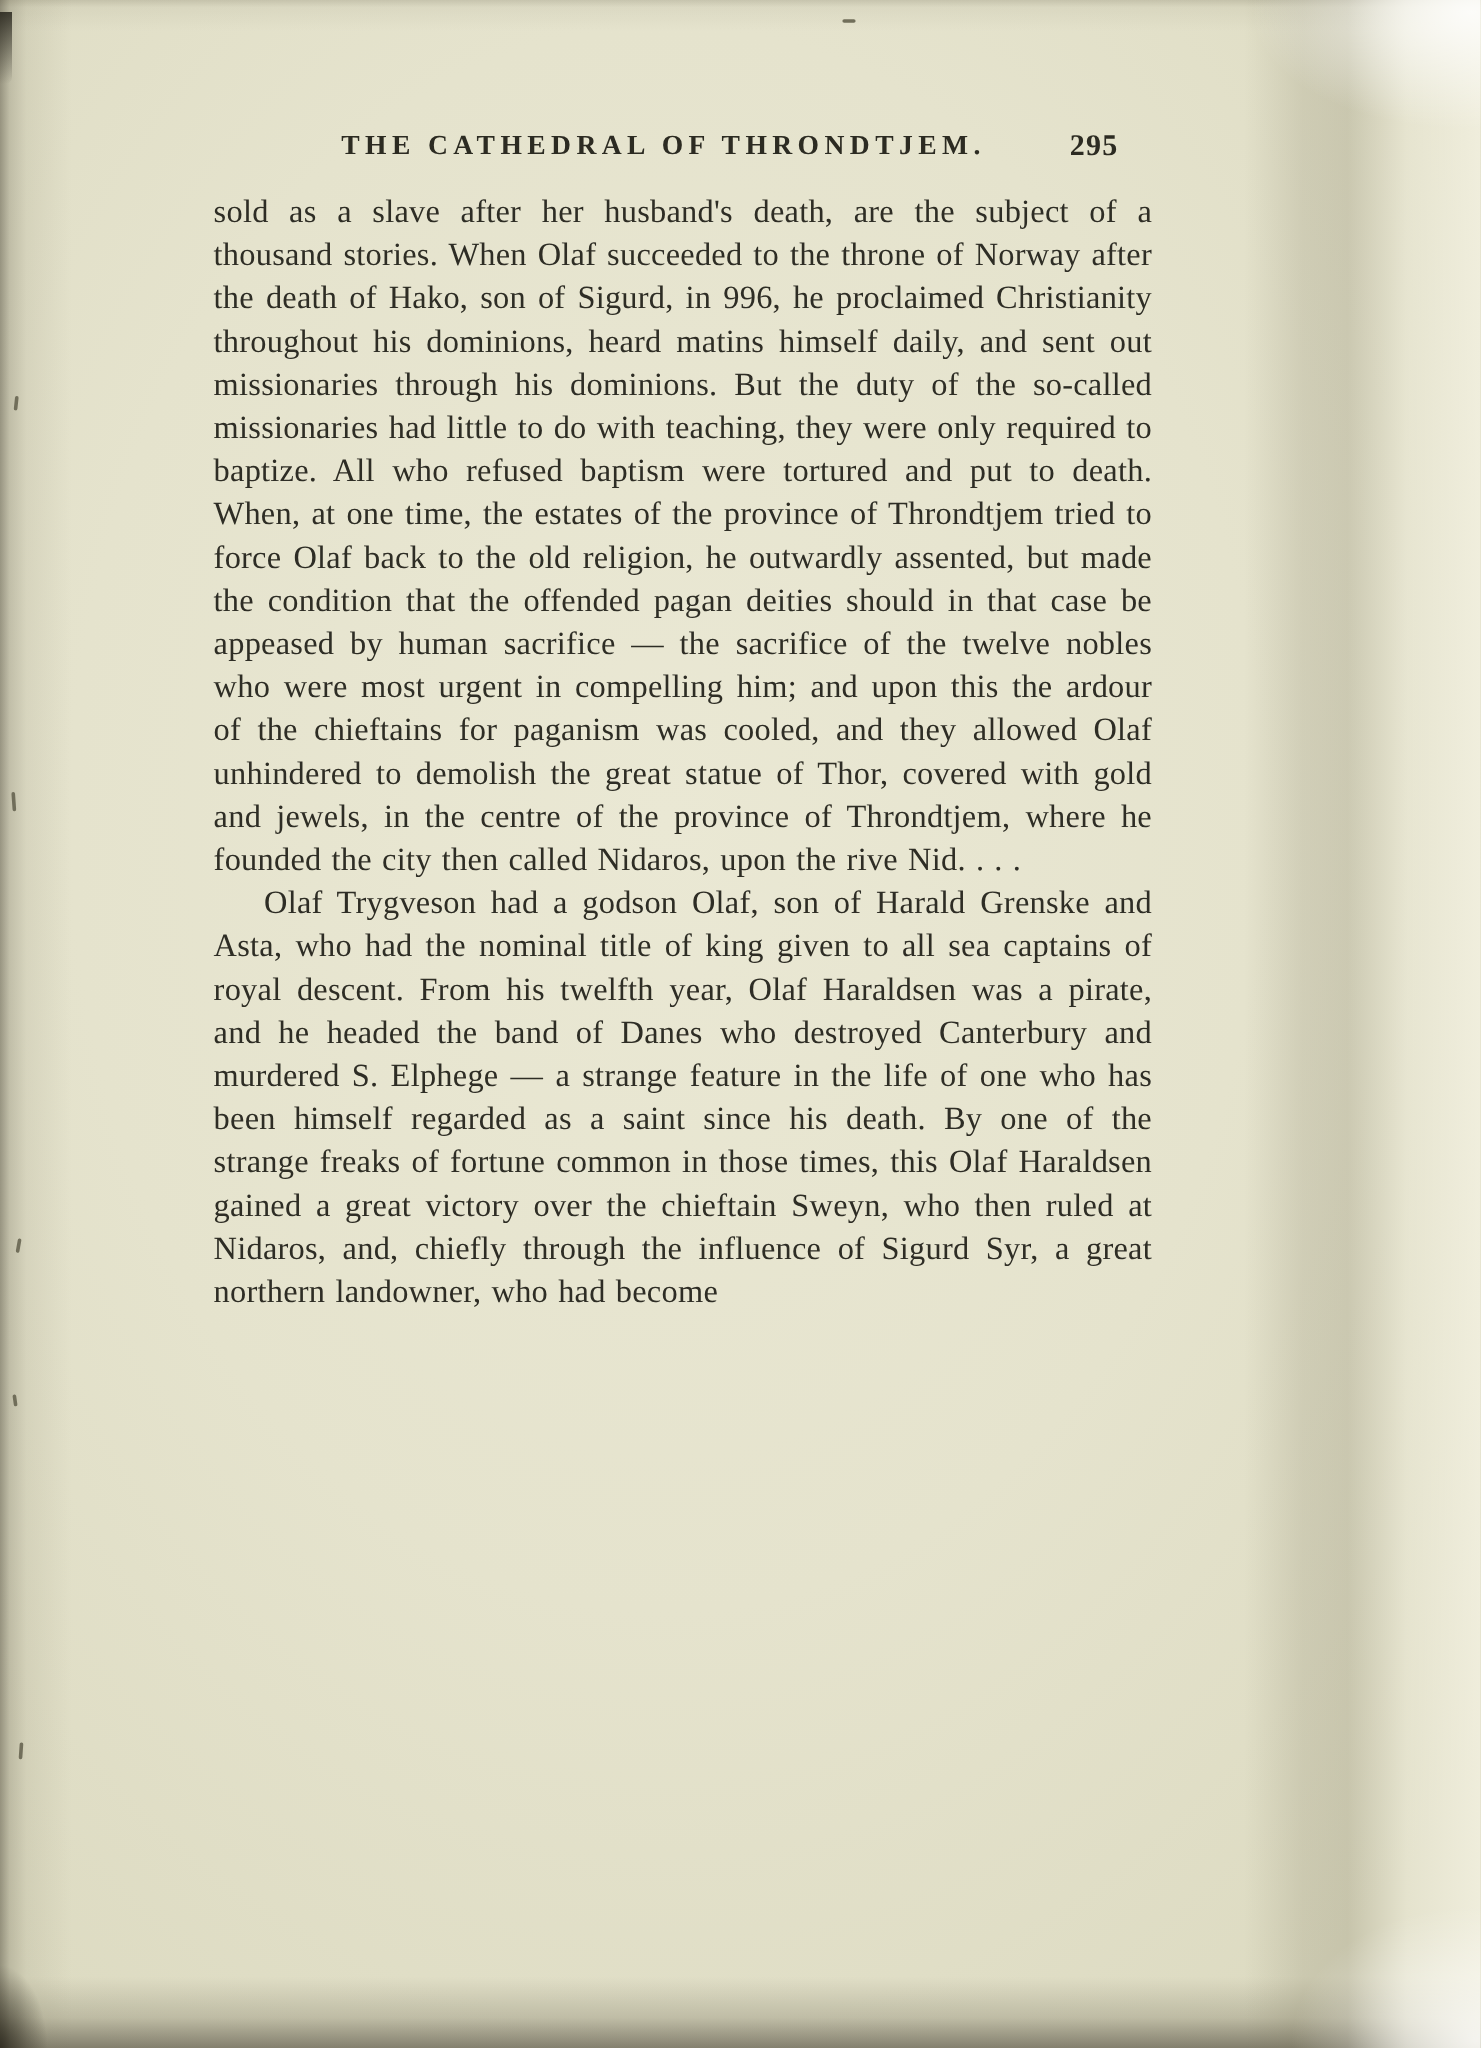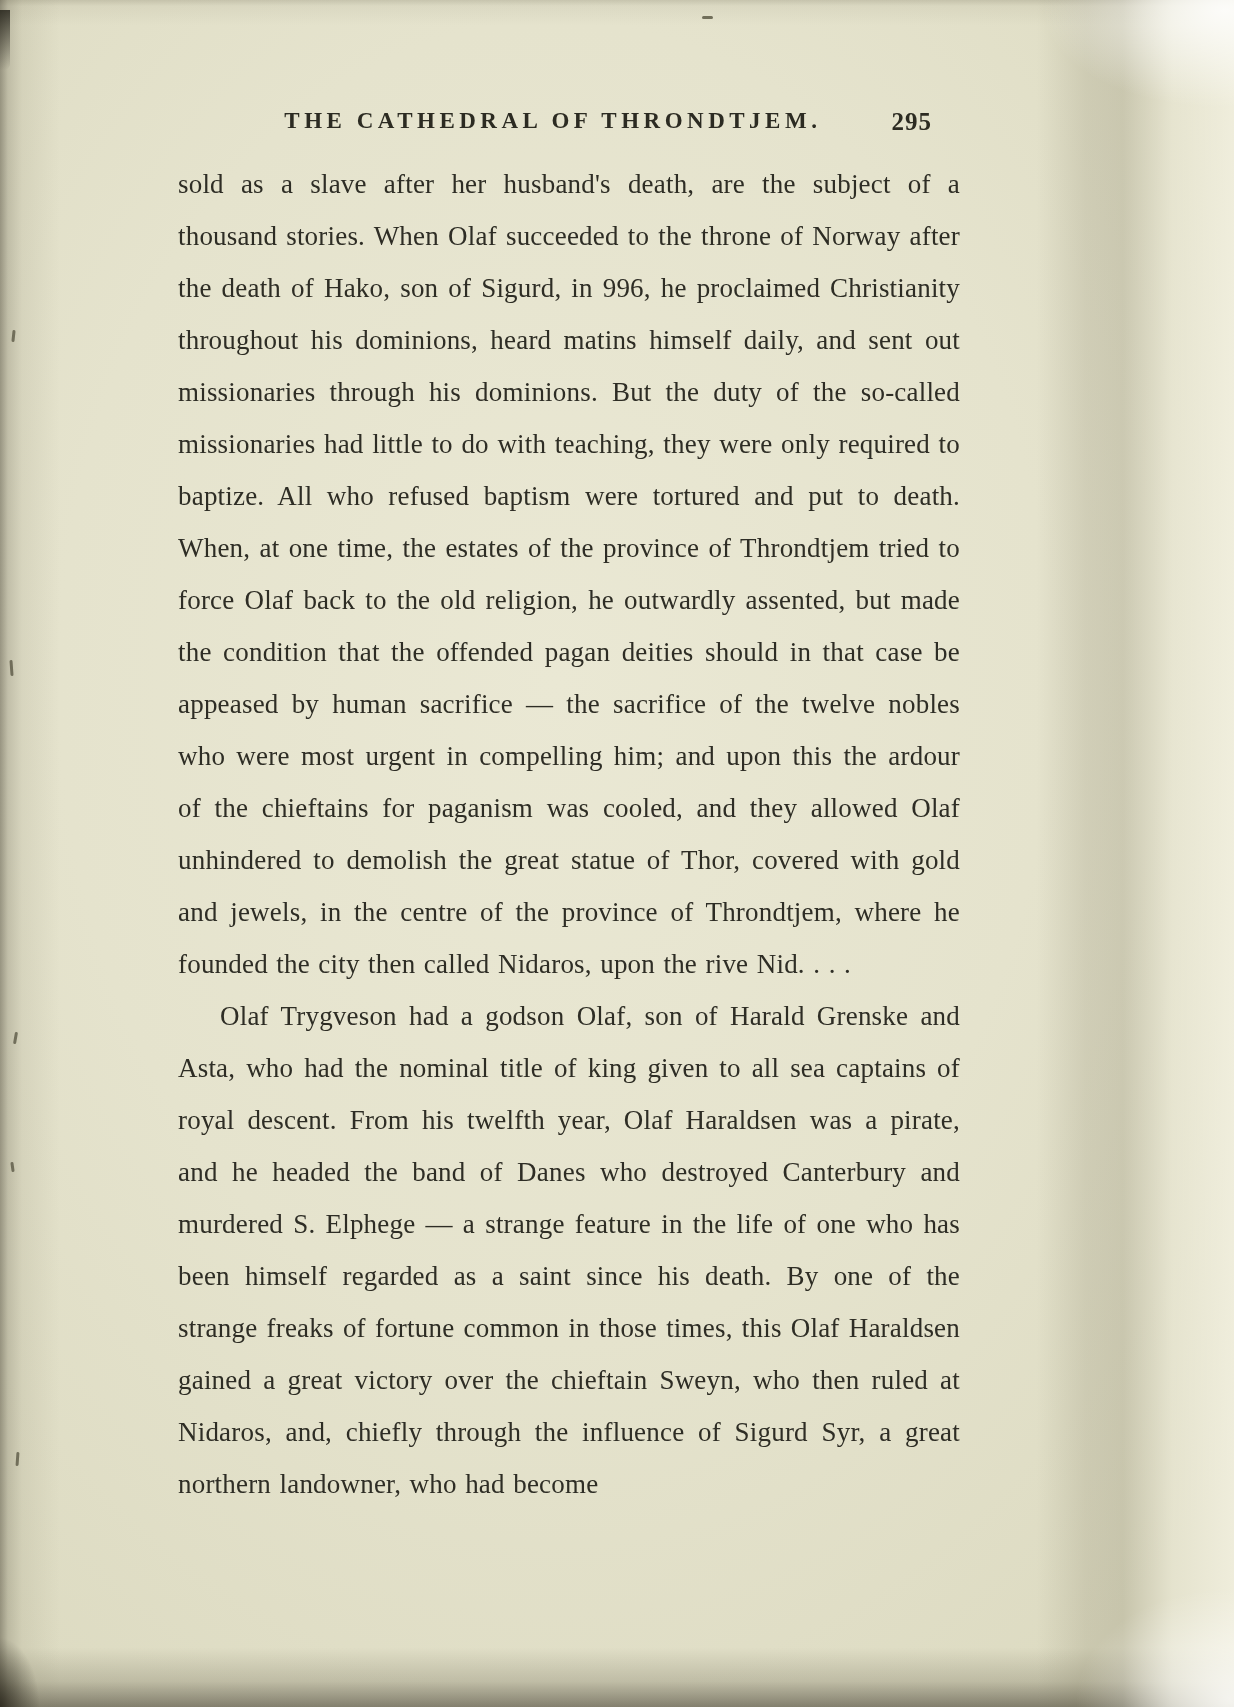--- a/index.html
+++ b/index.html
@@ -79,21 +79,21 @@
     margin-left: 12px;
   }
 
   .text-block {
     position: absolute;
     top: 158px;
     left: 178px;
     width: 782px;
     color: #2e2d25;
     font-size: 27px;
-    line-height: 52px;
+    line-height: 36px;
     text-align: justify;
     letter-spacing: 0.2px;
     word-spacing: 1.5px;
   }
   .text-block p {
     margin: 0;
     padding: 0;
   }
   .text-block p.indent {
     text-indent: 42px;

